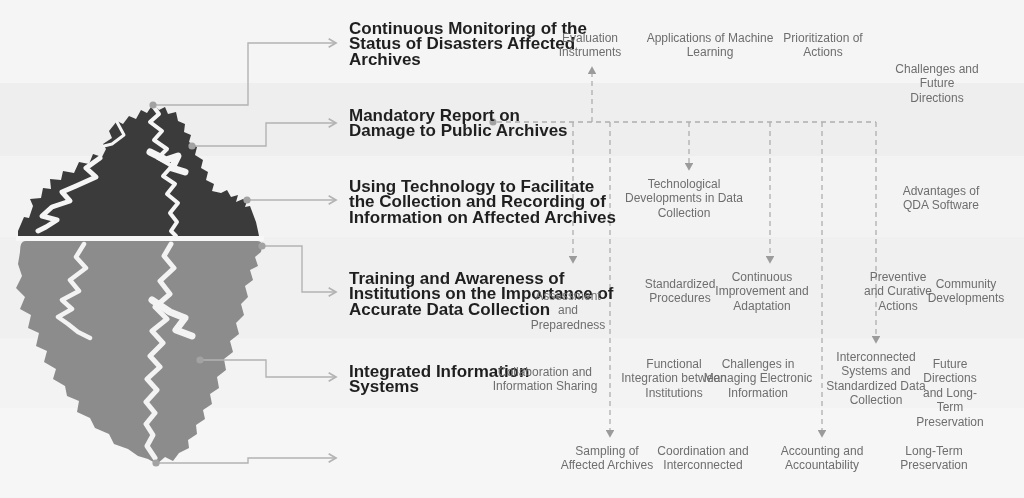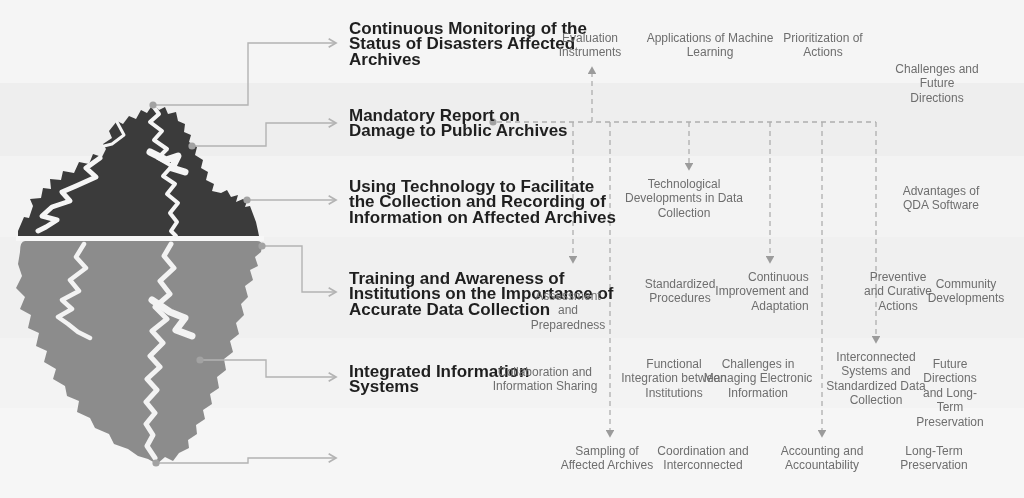--- a/index.html
+++ b/index.html
@@ -142,21 +142,21 @@
   <div class="sub" style="left:684px;top:177px;">Technological
 Developments in Data
 Collection</div>
   <div class="sub" style="left:941px;top:184px;">Advantages of
 QDA Software</div>
   <div class="sub" style="left:568px;top:270px;margin-top:19px;">Assessment
 and
 Preparedness</div>
   <div class="sub" style="left:680px;top:277px;">Standardized
 Procedures</div>
-  <div class="sub" style="left:762px;top:270px;text-align:right;">Continuous
+  <div class="sub" style="left:762px;top:270px;">Continuous
 Improvement and
 Adaptation</div>
   <div class="sub" style="left:898px;top:270px;">Preventive
 and Curative
 Actions</div>
   <div class="sub" style="left:966px;top:277px;">Community
 Developments</div>
   <div class="sub" style="left:545px;top:365px;">Collaboration and
 Information Sharing</div>
   <div class="sub" style="left:674px;top:357px;">Functional

